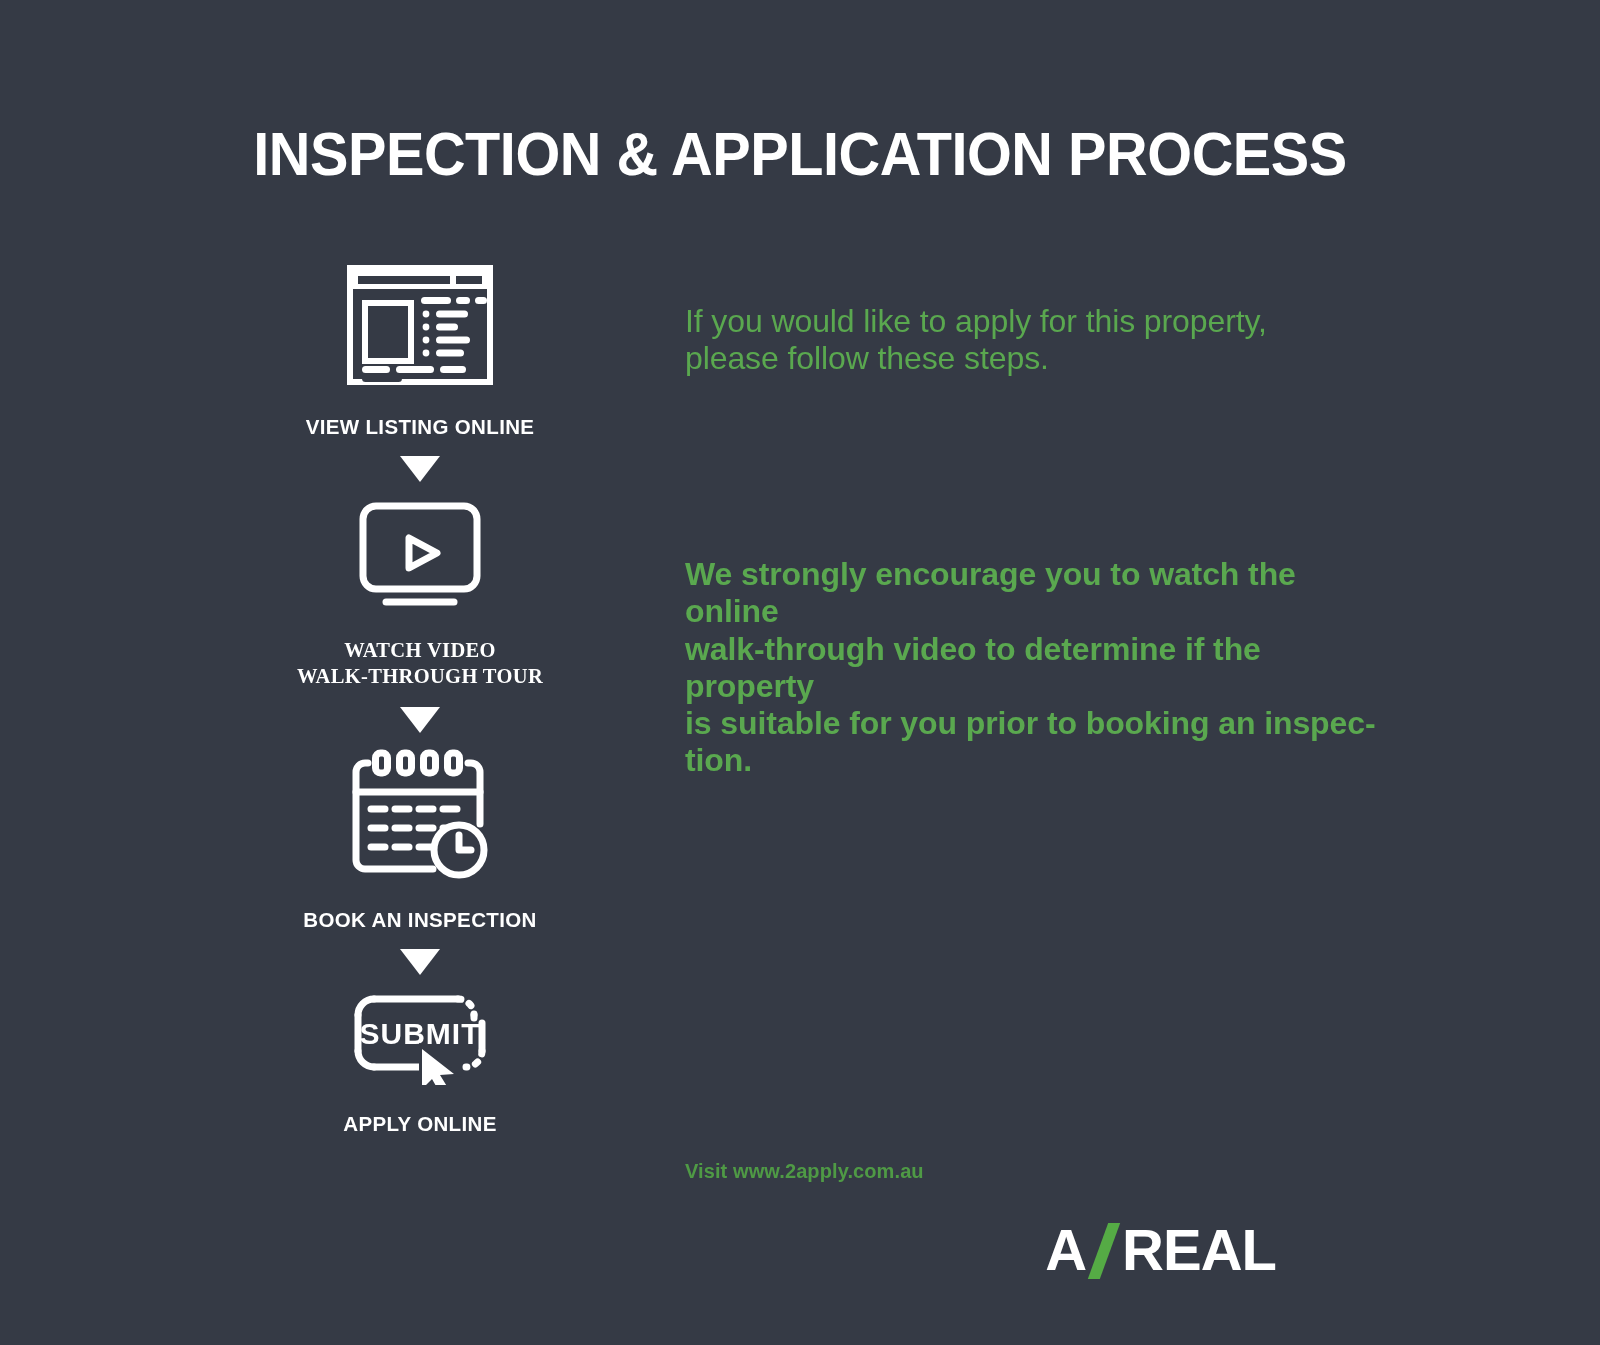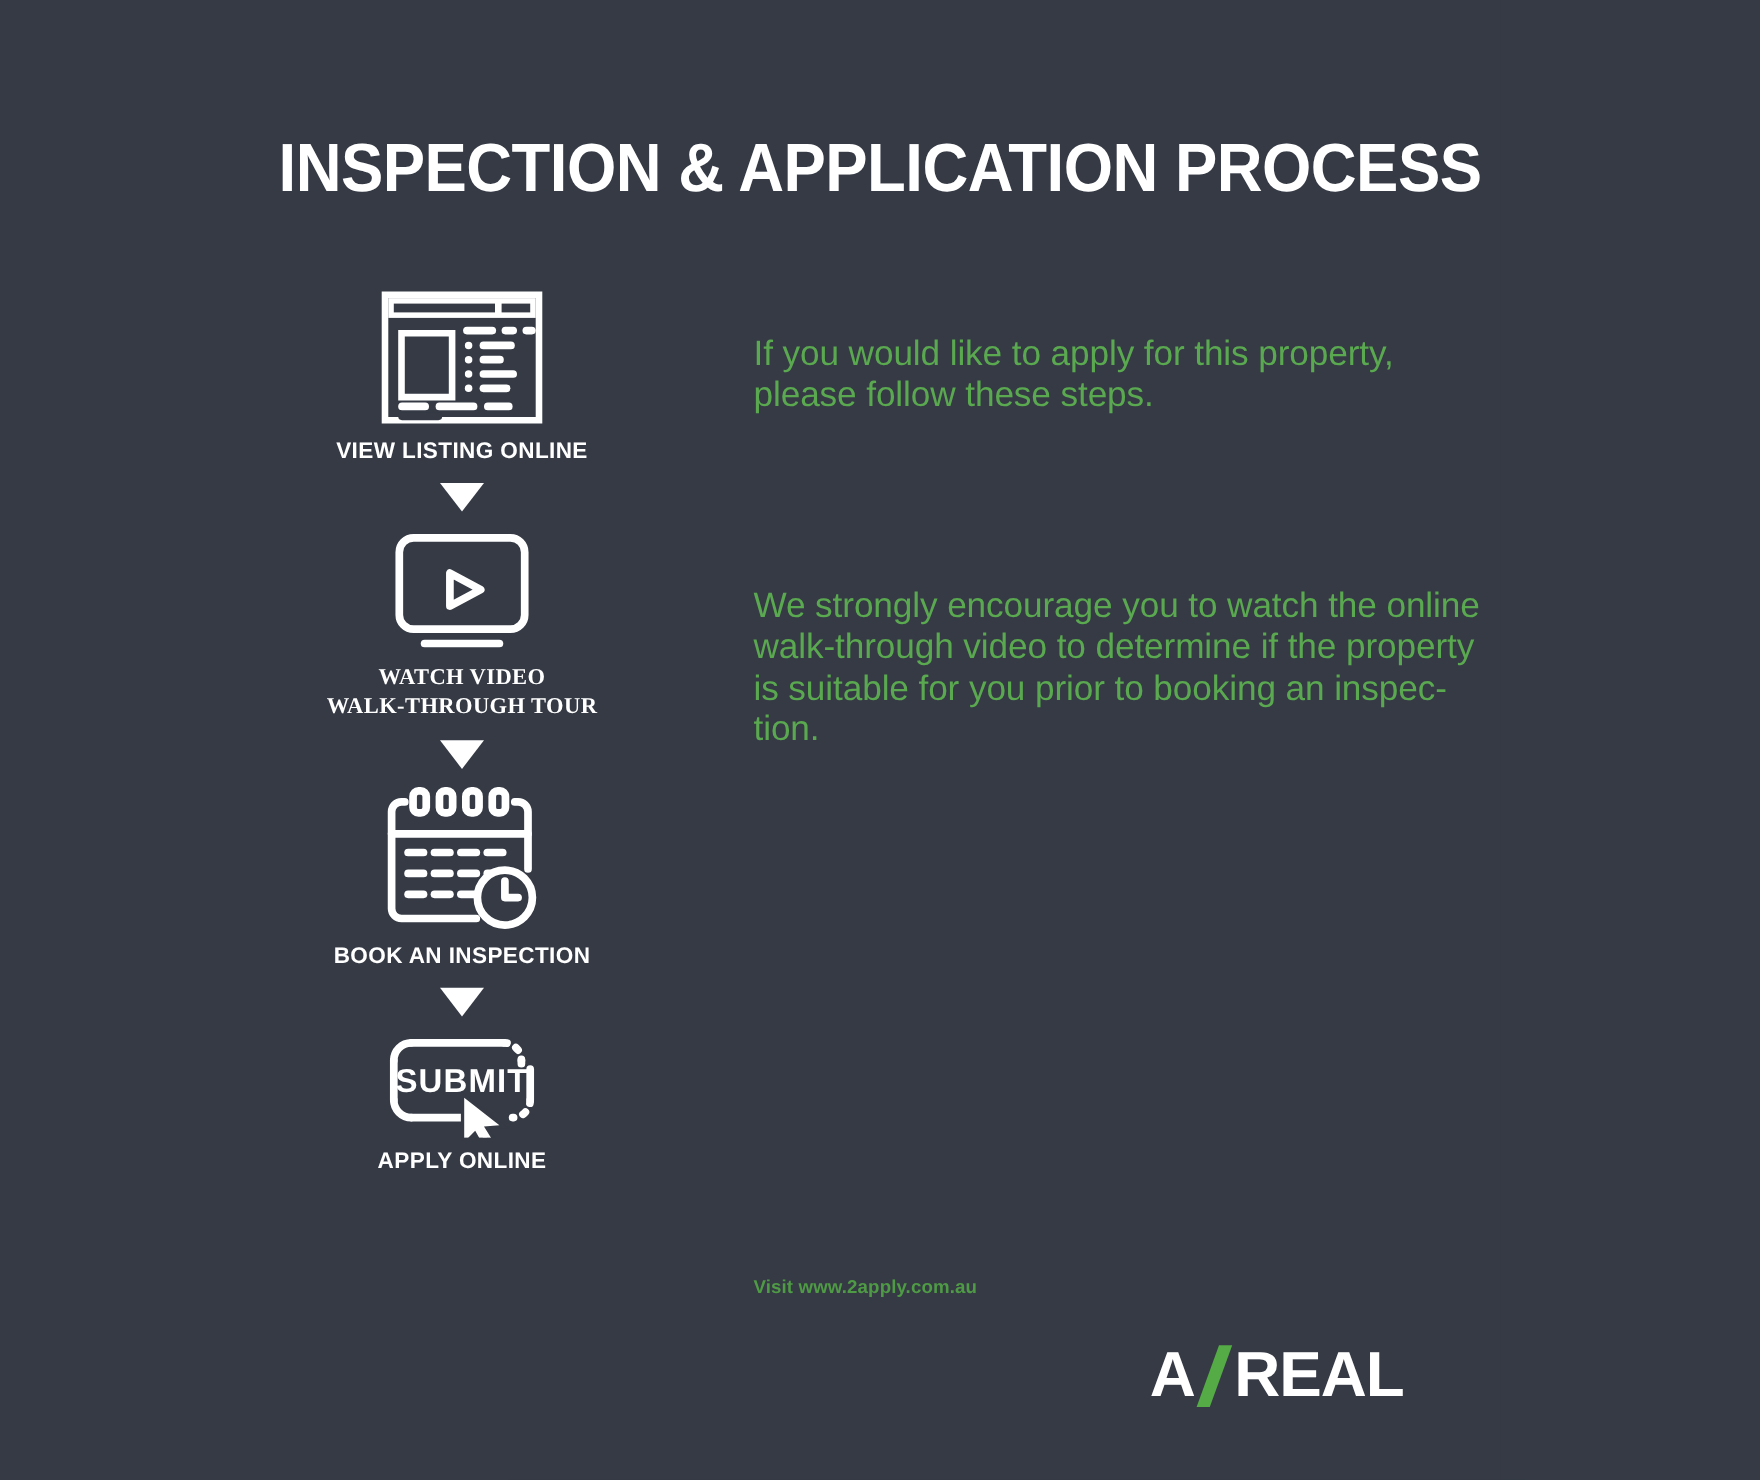--- a/index.html
+++ b/index.html
@@ -44,21 +44,21 @@
     display:flex;
     align-items:center;
     justify-content:center;
   }
   .step-label {
     color:#ffffff;
     font-size:20.5px;
     font-weight:bold;
     letter-spacing:0.35px;
     line-height:1.26;
-    margin-top:9px;
+    margin-top:26px;
     white-space:pre-line;
   }
   .arrow {
     width:290px;
     display:flex;
     justify-content:center;
   }
   .arrow i {
     display:block;
     width:0; height:0;
@@ -72,29 +72,29 @@
     position:absolute;
     left:685px;
     color:#5aa84f;
     font-size:32px;
     line-height:1.165;
     width:710px;
     white-space:pre-line;
     letter-spacing:-0.1px;
   }
   .copy.c1 { top:303px; }
-  .copy.c2 { top:532px; }
+  .copy.c2 { top:556px;font-weight:bold; }
   .copy.c3 { top:783px; }
   .copy.c4 { top:1058px; }
 
   .visit {
     position:absolute;
     left:685px; top:1160px;
     color:#4f9a45;
-    font-size:17px;
+    font-size:20px;
     font-weight:bold;
     letter-spacing:0.1px;
   }
 
   
   .logo {
     position:absolute;
     right:88px; bottom:62px;
     display:flex;
     align-items:center;

